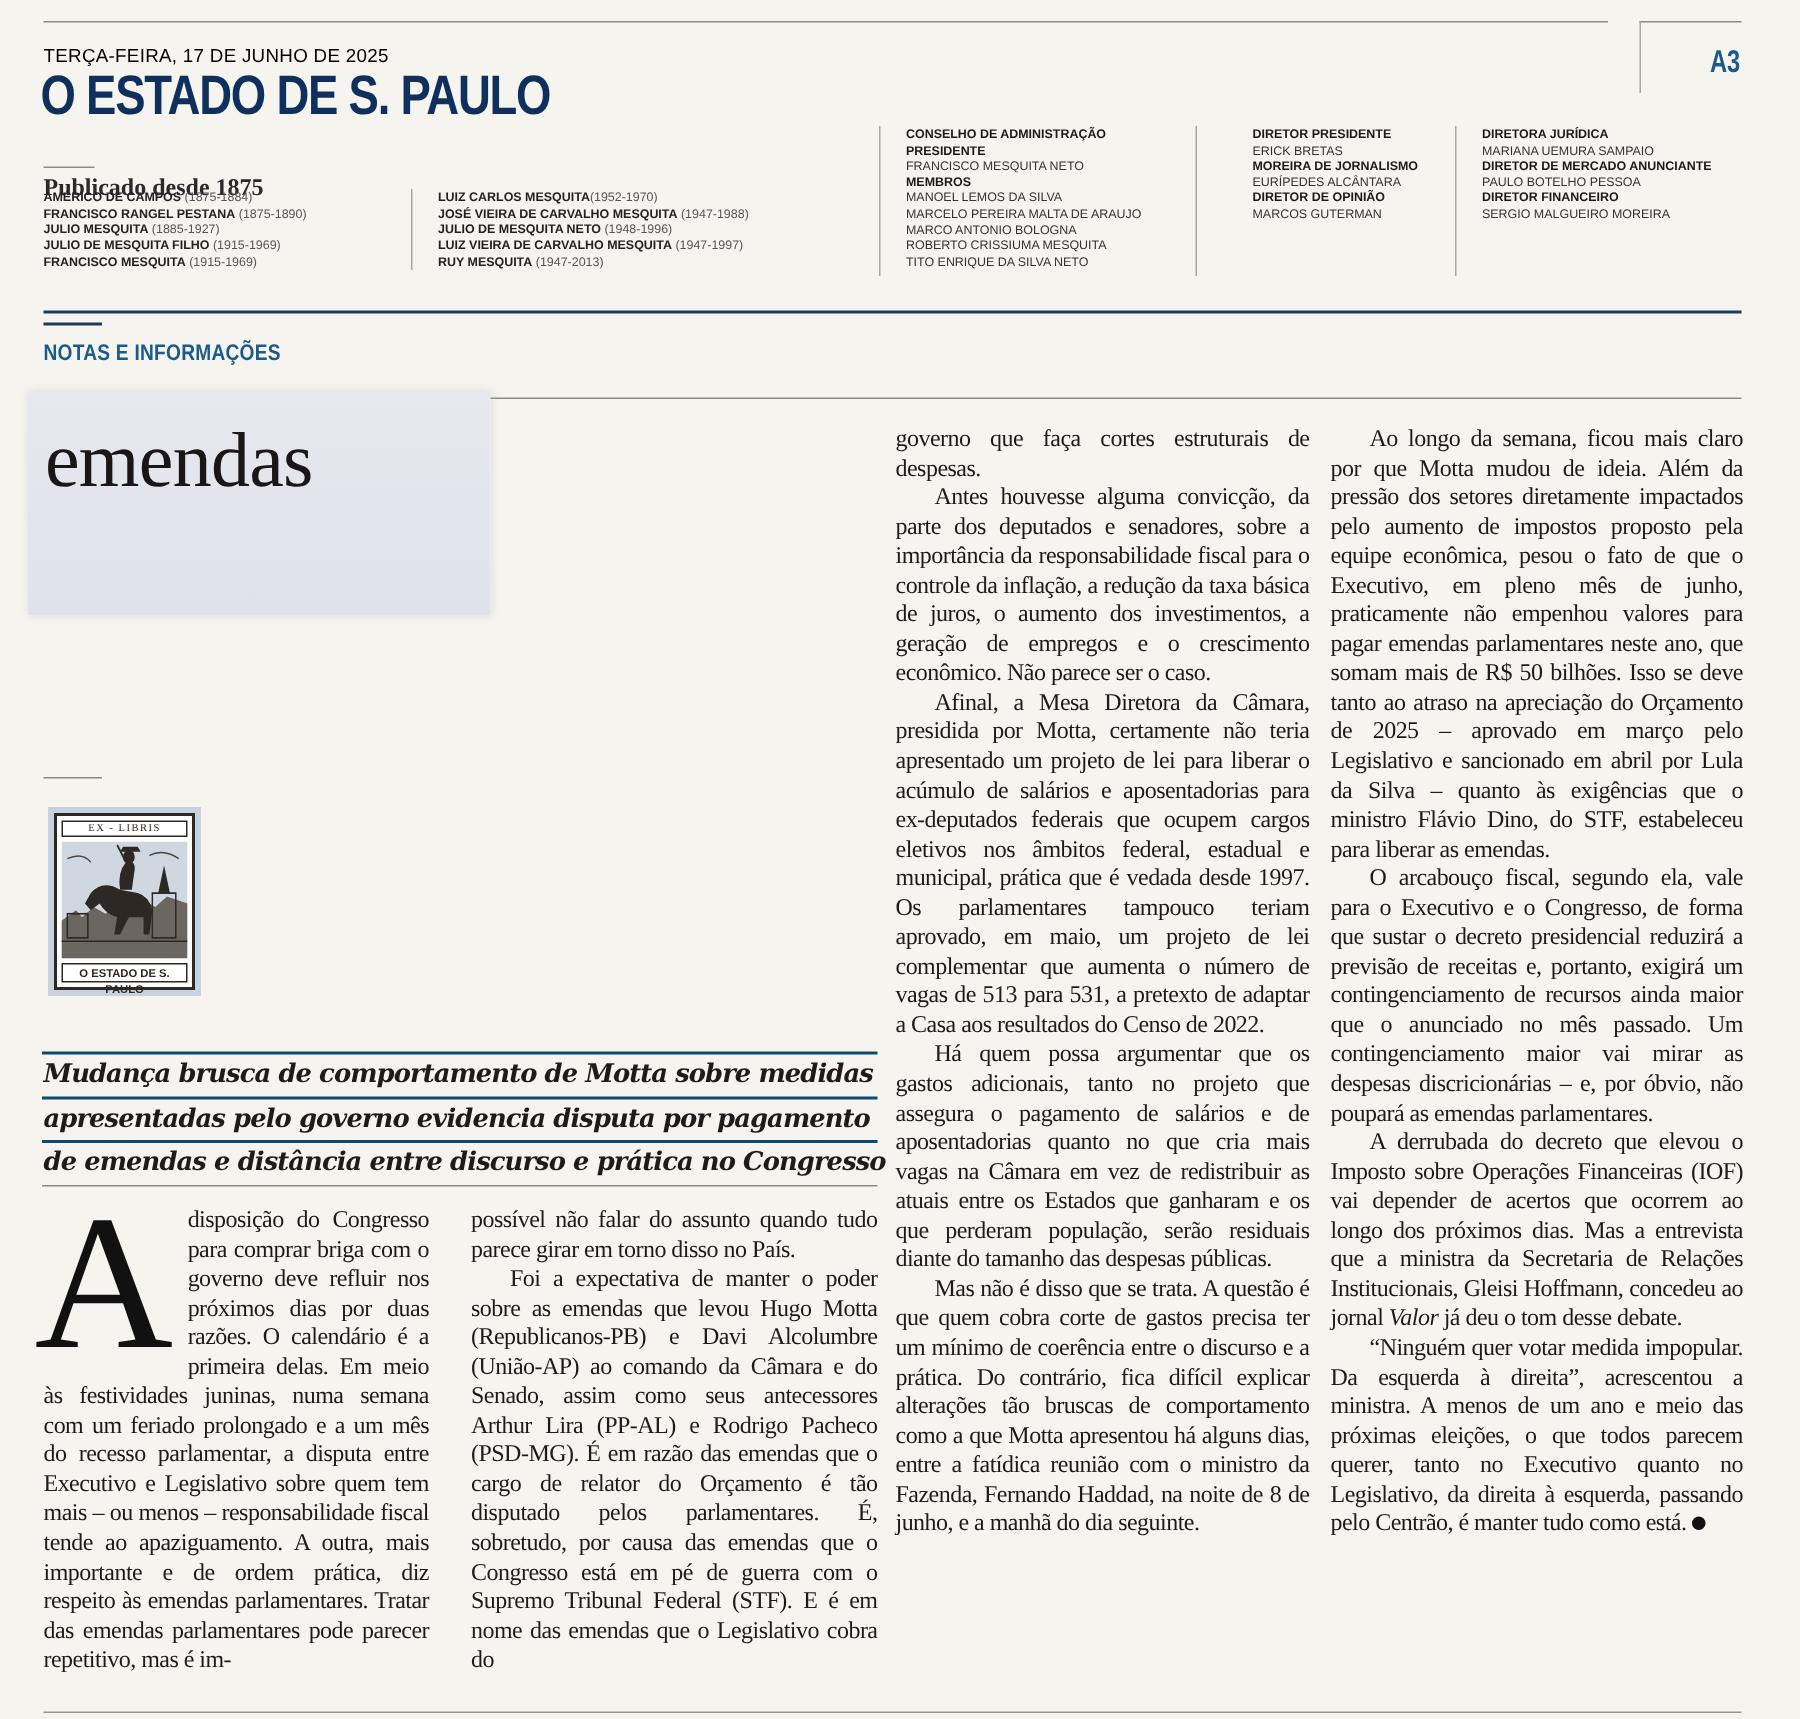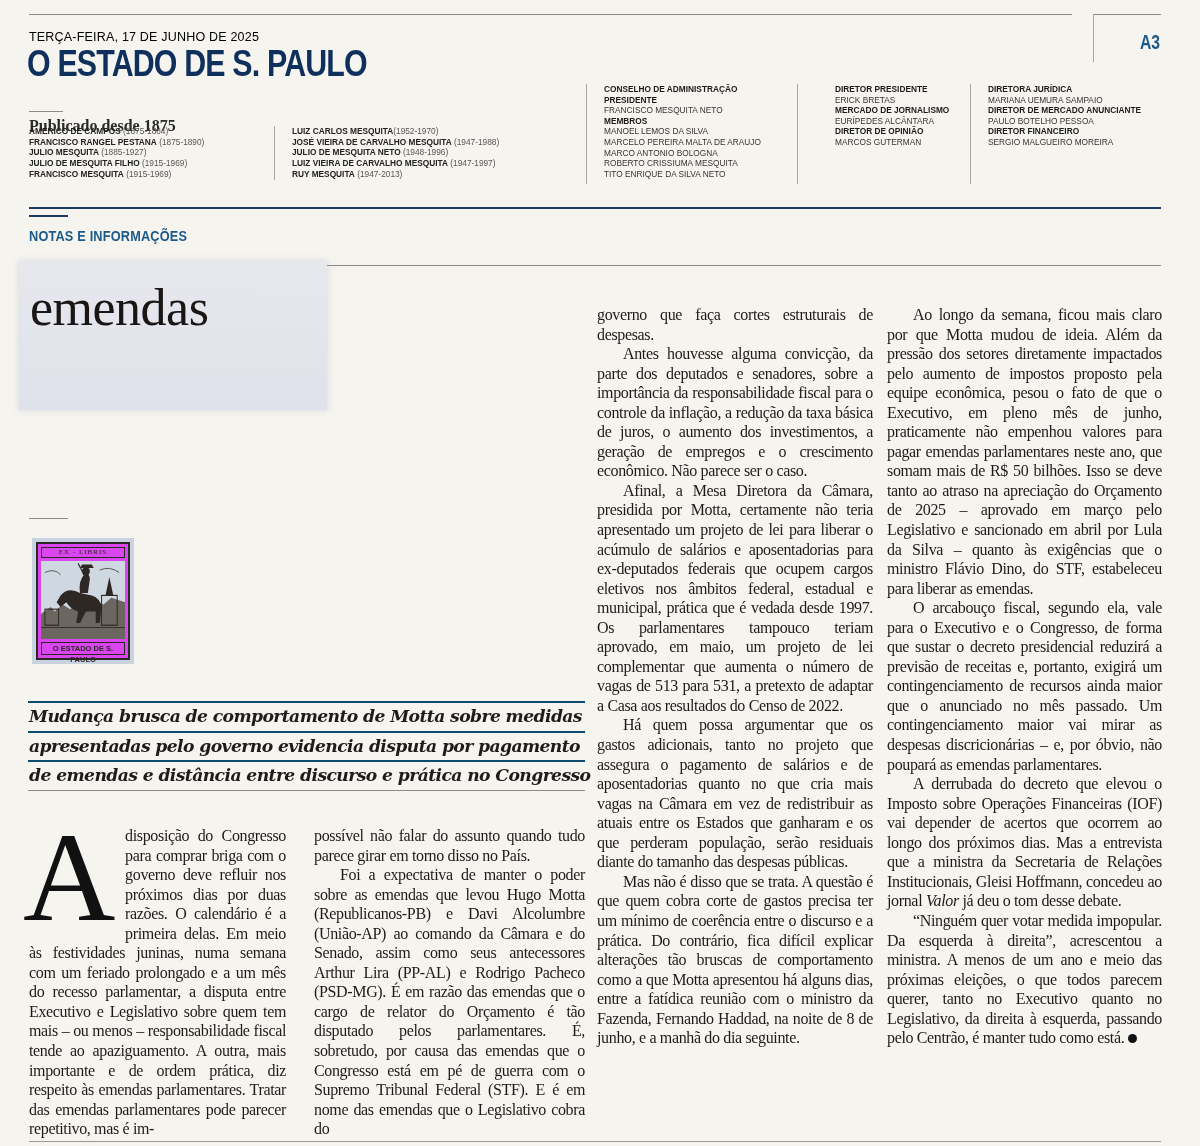--- a/index.html
+++ b/index.html
@@ -22,31 +22,31 @@
   .staff .lbl { font-weight: bold; color: #1a1a1a; }
   .vline { position: absolute; width: 1px; background: #a9a6a0; }
 
   
   .section-label { left: 29px; top: 227px; font-family: "Liberation Sans", sans-serif; font-weight: bold; font-size: 15px; color: #1c5a8a; transform: scaleX(0.85); transform-origin: left top; letter-spacing: 0.2px; }
 
   .headline-box { left: 19px; top: 261px; width: 308px; height: 149px; background: linear-gradient(180deg, #e7e8ee 0%, #dfe2ea 100%); box-shadow: 0 0 6px rgba(180,185,200,0.5); }
   .headline { left: 30px; top: 282px; font-family: "Liberation Serif", serif; font-size: 52px; line-height: 52px; color: #1a1616; letter-spacing: -0.5px; }
 
   .exlibris { left: 32px; top: 538px; width: 102px; height: 126px; background: #c9d3df; padding: 4px; }
-  .exlibris-inner { width: 100%; height: 100%; border: 2px solid #2e2824; position: relative; background: #d946ef; padding-left: 29px; }
+  .exlibris-inner { width: 100%; height: 100%; border: 2px solid #2e2824; position: relative; background: #ffffff; padding-left: 29px; }
   .exl-top, .exl-bot { position: absolute; left: 3px; right: 3px; border: 1px solid #2e2824; font-family: "Liberation Sans", sans-serif; text-align: center; color: #2e2824; }
   .exl-top { top: 3px; height: 11px; font-size: 7px; line-height: 9px; letter-spacing: 1px; font-family: "Liberation Serif", serif; }
   .exl-bot { bottom: 3px; height: 13px; font-size: 7.5px; line-height: 11px; font-weight: bold; }
   .exl-art { position: absolute; left: 3px; right: 3px; top: 17px; bottom: 19px; }
 
   .deck { left: 28px; top: 701px; width: 557px; font-family: "DejaVu Serif", serif; font-style: italic; font-weight: bold; font-size: 17.2px; line-height: 27.6px; color: #1e1c1b; }
   .deck-line { display: block; border-top: 2px solid #0c4a6e; padding-left: 1px; letter-spacing: -0.6px; white-space: nowrap; }
   .deck-line.last { border-bottom: 1px solid #8d8a85; }
 
-  .col { position: absolute; font-family: "Liberation Serif", serif; font-size: 16px; line-height: 19.55px; color: #1d1b1a; text-align: justify; hyphens: manual; letter-spacing: -0.35px; margin-top: 22px; }
+  .col { position: absolute; font-family: "Liberation Serif", serif; font-size: 16px; line-height: 19.55px; color: #1d1b1a; text-align: justify; hyphens: manual; letter-spacing: -0.35px; }
   .col p { text-indent: 26px; }
   .col p.noind { text-indent: 0; }
   .col1 { left: 29px; top: 804px; width: 257px; }
   .col2 { left: 314px; top: 804px; width: 271px; }
   .col3 { left: 597px; top: 283px; width: 276px; }
   .col4 { left: 887px; top: 283px; width: 275px; }
 
   .dropcap { float: left; font-family: "Liberation Serif", serif; font-size: 128px; line-height: 98px; height: 100px; margin: 2px 10px 0 -6px; color: #111; }
   .end-mark { display: inline-block; width: 9px; height: 9px; background: #111; border-radius: 50%; margin-left: 4px; }
   em.valor { font-style: italic; }
@@ -89,21 +89,21 @@
   <div>MANOEL LEMOS DA SILVA</div>
   <div>MARCELO PEREIRA MALTA DE ARAUJO</div>
   <div>MARCO ANTONIO BOLOGNA</div>
   <div>ROBERTO CRISSIUMA MESQUITA</div>
   <div>TITO ENRIQUE DA SILVA NETO</div>
 </div>
 <div class="vline" style="left:797px; top:84px; height:100px;"></div>
 <div class="abs staff" style="left:815px; top:84px;margin-left:20px;">
   <div class="lbl">DIRETOR PRESIDENTE</div>
   <div>ERICK BRETAS</div>
-  <div class="lbl">MERCADO DE JORNALISMO</div>
+  <div class="lbl">MOREIRA DE JORNALISMO</div>
   <div>EURÍPEDES ALCÂNTARA</div>
   <div class="lbl">DIRETOR DE OPINIÃO</div>
   <div>MARCOS GUTERMAN</div>
 </div>
 <div class="vline" style="left:970px; top:84px; height:100px;"></div>
 <div class="abs staff" style="left:988px; top:84px;">
   <div class="lbl">DIRETORA JURÍDICA</div>
   <div>MARIANA UEMURA SAMPAIO</div>
   <div class="lbl">DIRETOR DE MERCADO ANUNCIANTE</div>
   <div>PAULO BOTELHO PESSOA</div>

